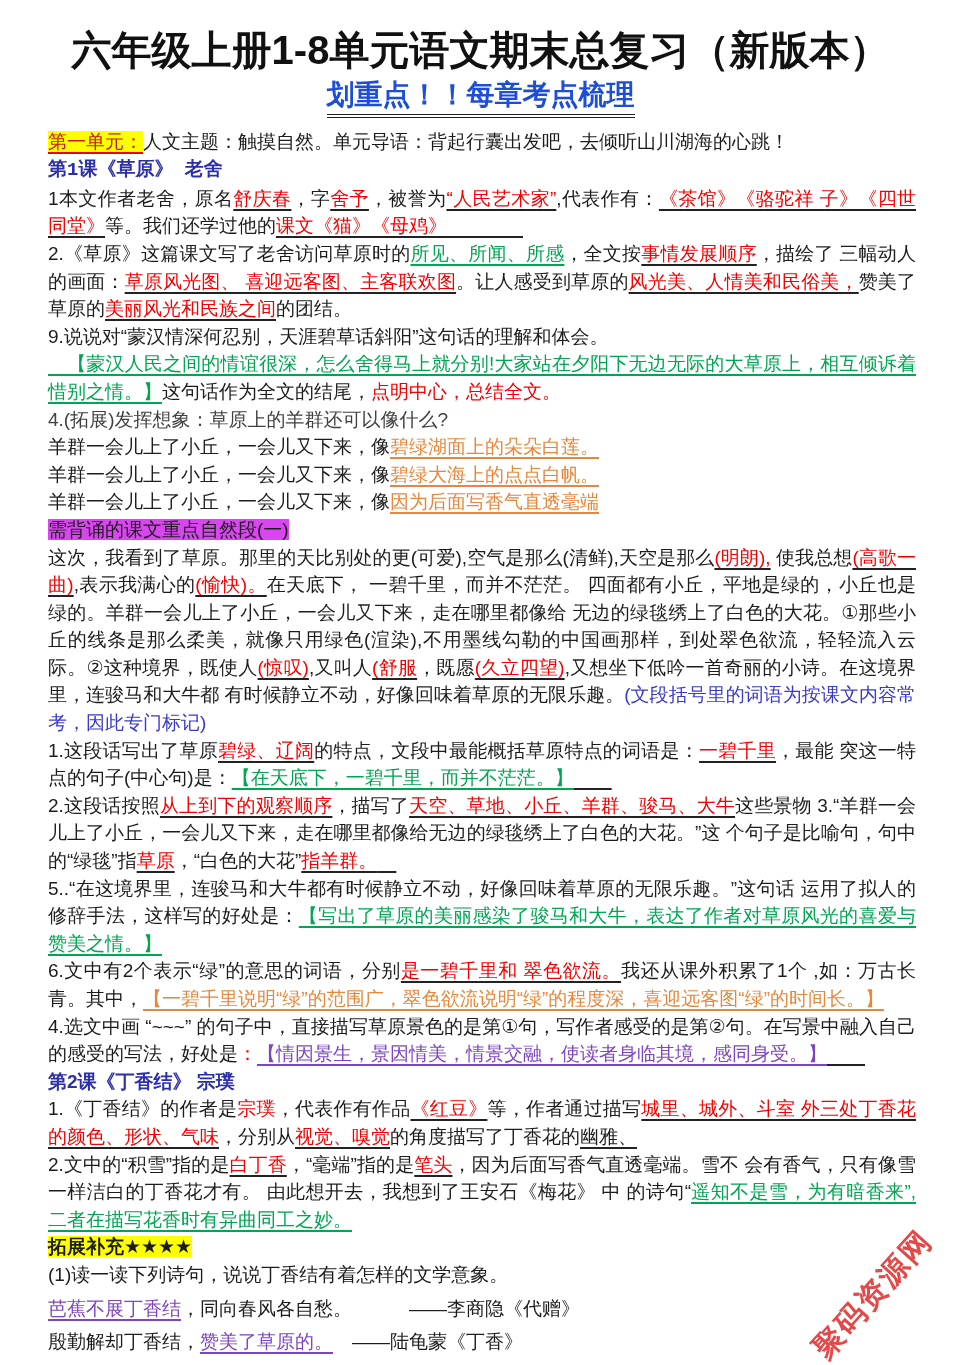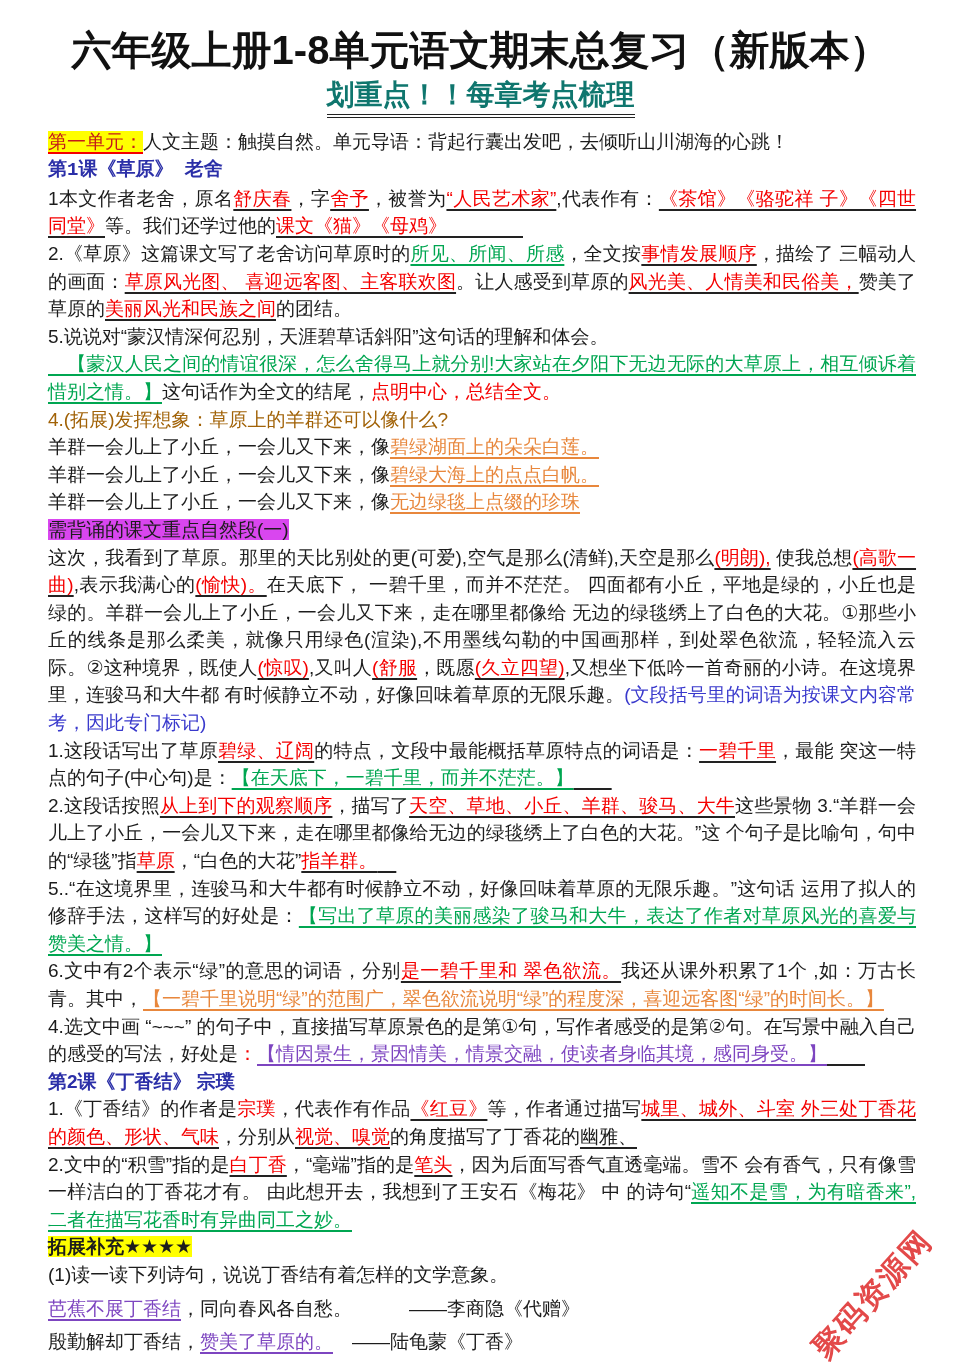--- a/index.html
+++ b/index.html
@@ -55,33 +55,33 @@
     letter-spacing:2px;
     white-space:nowrap;
   }
 </style>
 </head>
 <body>
 
 <div class="page">
   <h1 class="title">六年级上册1-8单元语文期末总复习（新版本）</h1>
   <div class="subtitle-row">
-    <span class="subtitle" style="color: #0f766e;">划重点！！每章考点梳理</span>
+    <span class="subtitle" style="color: #1d4ed8;">划重点！！每章考点梳理</span>
   </div>
   <div class="doc-body">
       <div class="para"><span class="u" style="color: rgb(196, 26, 26); background-color: rgb(255, 255, 0); text-decoration-color: rgb(245, 0, 0);">第一单元：</span><span>人文主题：触摸自然。单元导语：背起行囊出发吧，去倾听山川湖海的心跳！</span></div>
       <div class="para"><span style="color: rgb(43, 47, 168); font-weight: bold; font-family: Liberation Mono, monospace;">第1课《草原》 老舍</span></div>
       <div class="para"><span>1本文作者老舍，原名</span><span class="u" style="color: rgb(245, 0, 0); text-decoration-color: rgb(34, 34, 34);">舒庆春</span><span>，字</span><span class="u" style="color: rgb(245, 0, 0); text-decoration-color: rgb(34, 34, 34);">舍予</span><span>，被誉为</span><span class="u" style="color: rgb(245, 0, 0); text-decoration-color: rgb(34, 34, 34);">“人民艺术家”</span><span>,代表作有：</span><span class="u" style="color: rgb(245, 0, 0); text-decoration-color: rgb(34, 34, 34);">《茶馆》《骆驼祥 子》《四世同堂》</span><span>等。我们还学过他的</span><span class="u" style="color: rgb(245, 0, 0); text-decoration-color: rgb(34, 34, 34);">课文《猫》《母鸡》</span><span class="u" style="text-decoration-color: rgb(34, 34, 34);">　　　　</span></div>
       <div class="para"><span>2.《草原》这篇课文写了老舍访问草原时的</span><span class="u" style="color: rgb(0, 166, 81); text-decoration-color: rgb(0, 166, 81);">所见、所闻、所感</span><span>，全文按</span><span class="u" style="color: rgb(245, 0, 0); text-decoration-color: rgb(34, 34, 34);">事情发展顺序</span><span>，描绘了 三幅动人的画面：</span><span class="u" style="color: rgb(245, 0, 0); text-decoration-color: rgb(34, 34, 34);">草原风光图、 喜迎远客图、主客联欢图</span><span>。让人感受到草原的</span><span class="u" style="color: rgb(245, 0, 0); text-decoration-color: rgb(34, 34, 34);">风光美、人情美和民俗美，</span><span>赞美了草原的</span><span class="u" style="color: rgb(245, 0, 0); text-decoration-color: rgb(34, 34, 34);">美丽风光和民族之间</span><span>的团结。</span></div>
-      <div class="para"><span>5.说说对“蒙汉情深何忍别，天涯碧草话斜阳”这句话的理解和体会。</span></div>
+      <div class="para"><span>9.说说对“蒙汉情深何忍别，天涯碧草话斜阳”这句话的理解和体会。</span></div>
       <div class="para"><span class="u" style="color: rgb(0, 166, 81); text-decoration-color: rgb(0, 166, 81);">　【蒙汉人民之间的情谊很深，怎么舍得马上就分别!大家站在夕阳下无边无际的大草原上，相互倾诉着惜别之情。】</span><span>这句话作为全文的结尾，</span><span style="color: rgb(245, 0, 0);">点明中心，总结全文。</span></div>
-      <div class="para"><span style="color: #a16207;">4.(拓展)发挥想象：草原上的羊群还可以像什么?</span></div>
+      <div class="para"><span style="color: #404040;">4.(拓展)发挥想象：草原上的羊群还可以像什么?</span></div>
       <div class="para"><span>羊群一会儿上了小丘，一会儿又下来，像</span><span class="u" style="color: rgb(232, 135, 60); text-decoration-color: rgb(232, 135, 60);">碧绿湖面上的朵朵白莲。</span></div>
       <div class="para"><span>羊群一会儿上了小丘，一会儿又下来，像</span><span class="u" style="color: rgb(232, 135, 60); text-decoration-color: rgb(232, 135, 60);">碧绿大海上的点点白帆。</span></div>
-      <div class="para"><span>羊群一会儿上了小丘，一会儿又下来，像</span><span class="u" style="color: rgb(232, 135, 60); text-decoration-color: rgb(232, 135, 60);">无边绿毯上点缀的珍珠</span></div>
+      <div class="para"><span>羊群一会儿上了小丘，一会儿又下来，像</span><span class="u" style="color: rgb(232, 135, 60); text-decoration-color: rgb(232, 135, 60);">因为后面写香气直透毫端</span></div>
       <div class="para"><span style="background-color: #d946ef;">需背诵的课文重点自然段(一)</span></div>
       <div class="para"><span>这次，我看到了草原。那里的天比别处的更(可爱),空气是那么(清鲜),天空是那么</span><span class="u" style="color: rgb(245, 0, 0); text-decoration-color: rgb(34, 34, 34);">(明朗),</span><span> 使我总想</span><span class="u" style="color: rgb(245, 0, 0); text-decoration-color: rgb(34, 34, 34);">(高歌一曲)</span><span>,表示我满心的</span><span class="u" style="color: rgb(245, 0, 0); text-decoration-color: rgb(34, 34, 34);">(愉快)。</span><span>在天底下， 一碧千里，而并不茫茫。 四面都有小丘，平地是绿的，小丘也是绿的。羊群一会儿上了小丘，一会儿又下来，走在哪里都像给 无边的绿毯绣上了白色的大花。①那些小丘的线条是那么柔美，就像只用绿色(渲染),不用墨线勾勒的中国画那样，到处翠色欲流，轻轻流入云际。②这种境界，既使人</span><span class="u" style="color: rgb(245, 0, 0); text-decoration-color: rgb(34, 34, 34);">(惊叹)</span><span>,又叫人</span><span class="u" style="color: rgb(245, 0, 0); text-decoration-color: rgb(34, 34, 34);">(舒服</span><span>，既愿</span><span class="u" style="color: rgb(245, 0, 0); text-decoration-color: rgb(34, 34, 34);">(久立四望)</span><span>,又想坐下低吟一首奇丽的小诗。在这境界里，连骏马和大牛都 有时候静立不动，好像回味着草原的无限乐趣。</span><span style="color: rgb(57, 57, 204);">(文段括号里的词语为按课文内容常考，因此专门标记)</span></div>
       <div class="para"><span>1.这段话写出了草原</span><span class="u" style="color: rgb(245, 0, 0); text-decoration-color: rgb(34, 34, 34);">碧绿、辽阔</span><span>的特点，文段中最能概括草原特点的词语是：</span><span class="u" style="color: rgb(245, 0, 0); text-decoration-color: rgb(34, 34, 34);">一碧千里</span><span>，最能 突这一特点的句子(中心句)是：</span><span class="u" style="color: rgb(0, 166, 81); text-decoration-color: rgb(0, 166, 81);">【在天底下，一碧千里，而并不茫茫。】</span><span class="u" style="text-decoration-color: rgb(34, 34, 34);">　　</span></div>
       <div class="para"><span>2.这段话按照</span><span class="u" style="color: rgb(245, 0, 0); text-decoration-color: rgb(34, 34, 34);">从上到下的观察顺序</span><span>，描写了</span><span class="u" style="color: rgb(245, 0, 0); text-decoration-color: rgb(34, 34, 34);">天空、草地、小丘、羊群、骏马、大牛</span><span>这些景物 3.“羊群一会儿上了小丘，一会儿又下来，走在哪里都像给无边的绿毯绣上了白色的大花。”这 个句子是比喻句，句中的“绿毯”指</span><span class="u" style="color: rgb(245, 0, 0); text-decoration-color: rgb(34, 34, 34);">草原</span><span>，“白色的大花”</span><span class="u" style="color: rgb(245, 0, 0); text-decoration-color: rgb(34, 34, 34);">指羊群。</span><span class="u" style="text-decoration-color: rgb(34, 34, 34);">　</span></div>
       <div class="para"><span>5..“在这境界里，连骏马和大牛都有时候静立不动，好像回味着草原的无限乐趣。”这句话 运用了拟人的修辞手法，这样写的好处是：</span><span class="u" style="color: rgb(0, 166, 81); text-decoration-color: rgb(0, 166, 81);">【写出了草原的美丽感染了骏马和大牛，表达了作者对草原风光的喜爱与赞美之情。】</span></div>
       <div class="para"><span>6.文中有2个表示“绿”的意思的词语，分别</span><span class="u" style="color: rgb(245, 0, 0); text-decoration-color: rgb(34, 34, 34);">是一碧千里和 翠色欲流。</span><span>我还从课外积累了1个 ,如：万古长青。其中，</span><span class="u" style="color: rgb(232, 135, 60); text-decoration-color: rgb(232, 135, 60);">【一碧千里说明“绿”的范围广，翠色欲流说明“绿”的程度深，喜迎远客图“绿”的时间长。】</span></div>
       <div class="para"><span>4.选文中画 “~~~” 的句子中，直接描写草原景色的是第①句，写作者感受的是第②句。在写景中融入自己的感受的写法，好处是</span><span style="color: rgb(245, 0, 0);">：</span><span class="u" style="color: rgb(125, 69, 192); text-decoration-color: rgb(125, 69, 192);">【情因景生，景因情美，情景交融，使读者身临其境，感同身受。】</span><span class="u" style="text-decoration-color: rgb(34, 34, 34);">　　</span></div>
       <div class="para"><span style="color: rgb(43, 47, 168); font-weight: bold;">第2课《丁香结》 宗璞</span></div>
       <div class="para"><span>1.《丁香结》的作者是</span><span style="color: rgb(245, 0, 0);">宗璞</span><span>，代表作有作品</span><span class="u" style="color: rgb(245, 0, 0); text-decoration-color: rgb(34, 34, 34);">《红豆》</span><span>等，作者通过描写</span><span class="u" style="color: rgb(245, 0, 0); text-decoration-color: rgb(34, 34, 34);">城里、城外、斗室 外三处丁香花的</span><span class="u" style="color: rgb(245, 0, 0); text-decoration-color: rgb(34, 34, 34);">颜色、形状、气味</span><span>，分别从</span><span class="u" style="color: rgb(245, 0, 0); text-decoration-color: rgb(34, 34, 34);">视觉、嗅觉</span><span>的角度描写了丁香花的</span><span class="u" style="text-decoration-color: rgb(34, 34, 34);">幽雅、</span></div>
       <div class="para"><span>2.文中的“积雪”指的是</span><span class="u" style="color: rgb(245, 0, 0); text-decoration-color: rgb(34, 34, 34);">白丁香</span><span>，“毫端”指的是</span><span class="u" style="color: rgb(245, 0, 0); text-decoration-color: rgb(34, 34, 34);">笔头</span><span>，因为后面写香气直透毫端。雪不 会有香气，只有像雪一样洁白的丁香花才有。 由此想开去，我想到了王安石《梅花》 中 的诗句“</span><span class="u" style="color: rgb(0, 166, 81); text-decoration-color: rgb(0, 166, 81);">遥知不是雪，为有暗香来”,二者在描写花香时有异曲同工之妙。</span></div>

